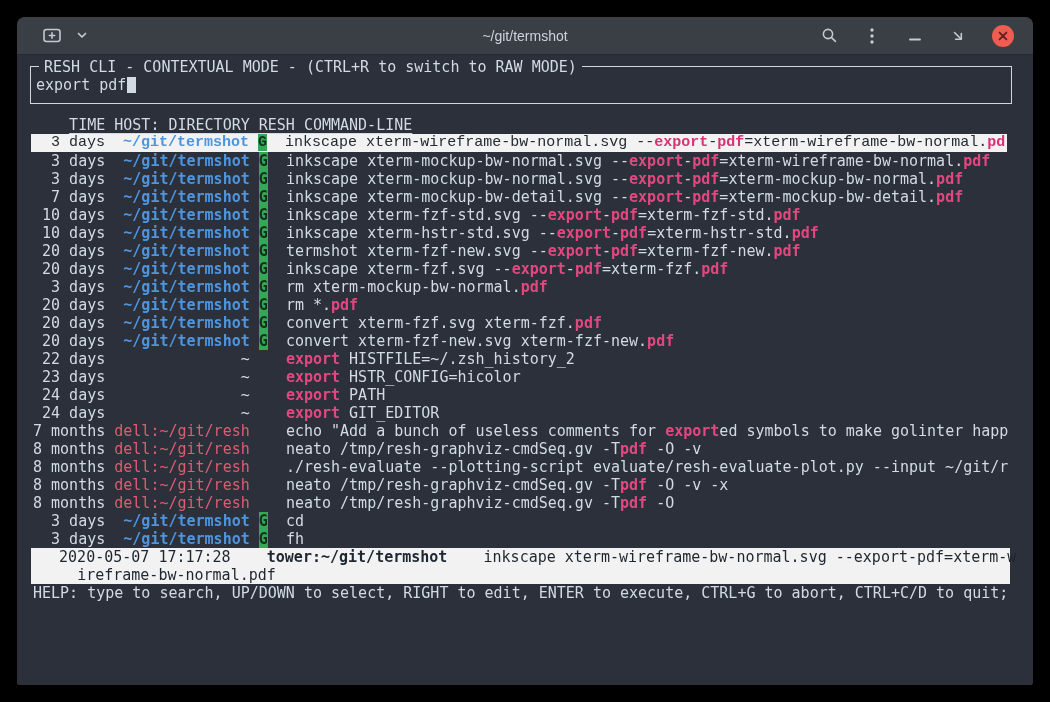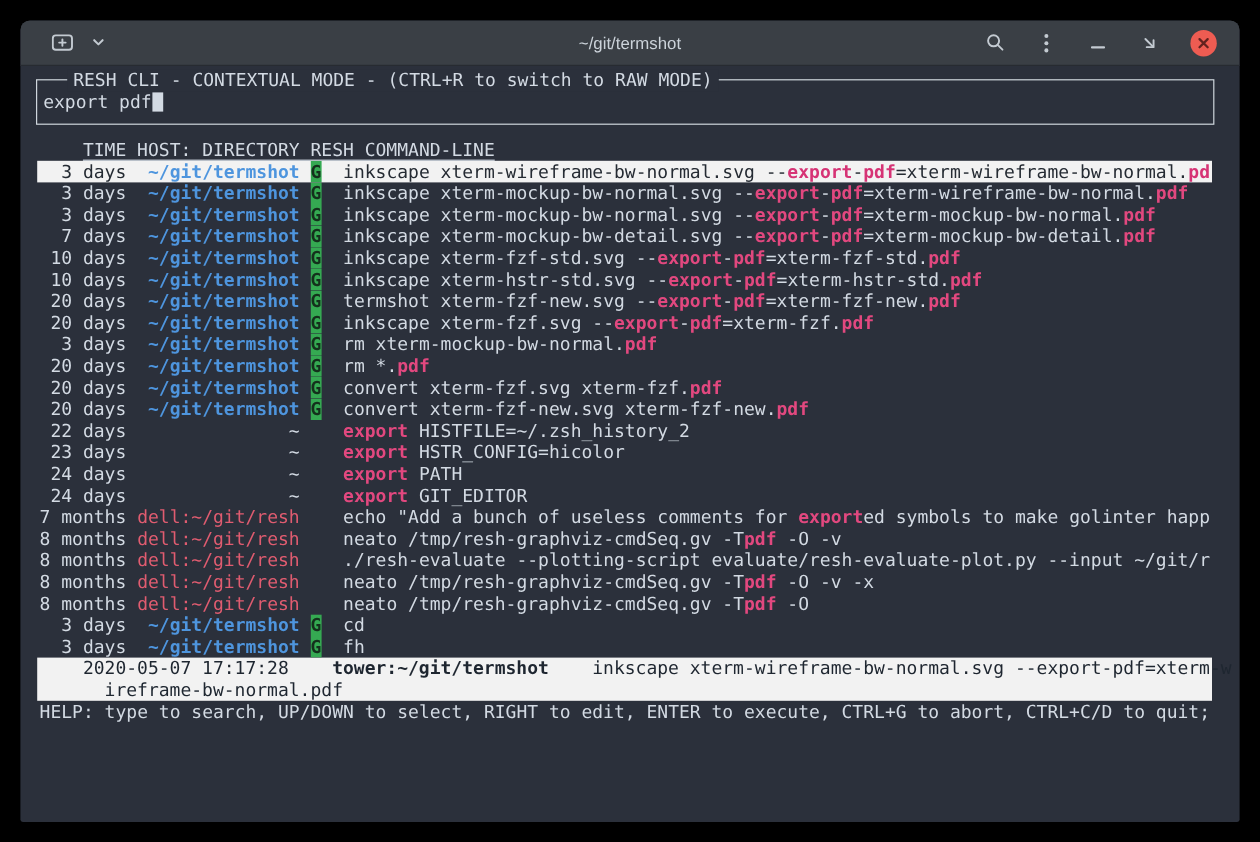--- a/index.html
+++ b/index.html
@@ -37,42 +37,42 @@
     height: 630px; padding: 0 0 0 16px; overflow: hidden; position: relative;
     font-size: 15px; line-height: 18px; color: var(--fg, #d3dae3);
   }
   .line { white-space: pre; height: 18px; }
   .query-box {
     position: relative; margin: 11px 0 0 -3px;
     width: calc(108ch + 7px);
     border: 1px solid #cfd6dd; padding: 9px 5px;
   }
   .box-title {
-    position: absolute; top: -9px; left: 25px; line-height: 18px;
+    position: absolute; top: -9px; left: 8px; line-height: 18px;
     background: var(--terminal-bg, #2b303b); padding: 0 5px;
   }
   .query-text { white-space: pre; }
   .cursor {
     display: inline-block; width: 1ch; height: 16px; margin-left: 1px;
     background: var(--fg, #d3dae3); vertical-align: -3px;
   }
   .header-line { margin-top: 12px; }
   .hdr { margin-left: 4ch; text-decoration: underline; text-underline-offset: 3px; }
   .rows { }
   .row { padding-left: 2px; margin-left: -2px; width: calc(108ch + 4px); overflow: hidden; }
   .col-time { }
   .d-blue { color: var(--dir-blue, #4e95de); font-weight: bold; }
   .d-red { color: var(--host-red, #e05c70); }
   .d-plain { color: inherit; }
   .flag { background: var(--flag-green, #35a952); color: #14301c; font-weight: bold; }
   .hl { color: var(--match-pink, #e2487f); font-weight: bold; }
-  .row.sel { background: var(--selected-bg, #f2f2f2); color: var(--selected-fg, #252b33); }
+  .row.sel { background: var(--selected-bg, #f2f2f2); color: var(--selected-fg, #252b33); font-family: Liberation Mono, monospace; }
   .row.sel .hl { color: #d63375; }
   .status {
-    width: calc(108ch + 4px); margin-left: -2px; padding-left: 20px;
+    width: calc(108ch + 4px); margin-left: -2px; padding-left: 10px;
     background: var(--selected-bg, #f2f2f2); color: #1e2630;
   }
   .st-host { font-weight: bold; }
   .help-line { color: var(--fg, #d3dae3); }
 </style>
 </head>
 <body>
 
 <div class="window">
 

